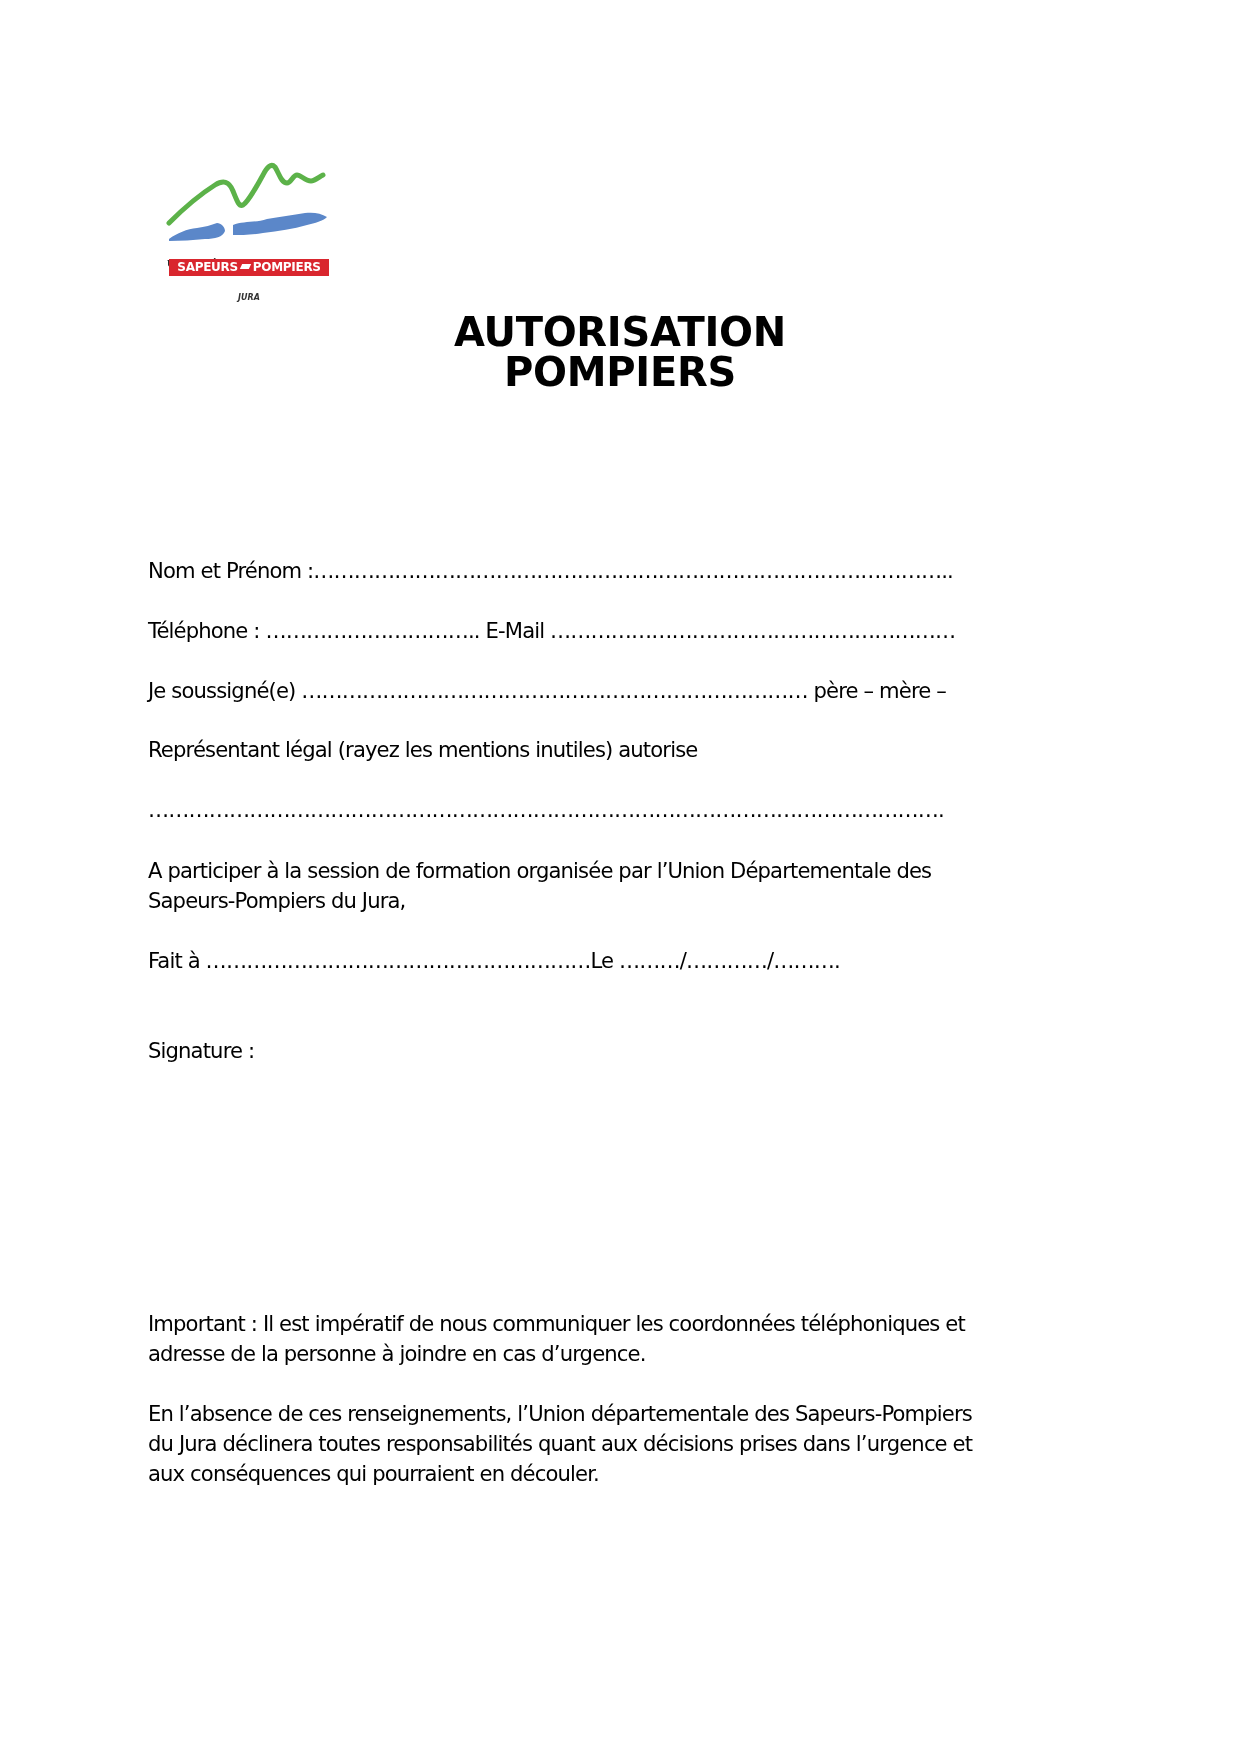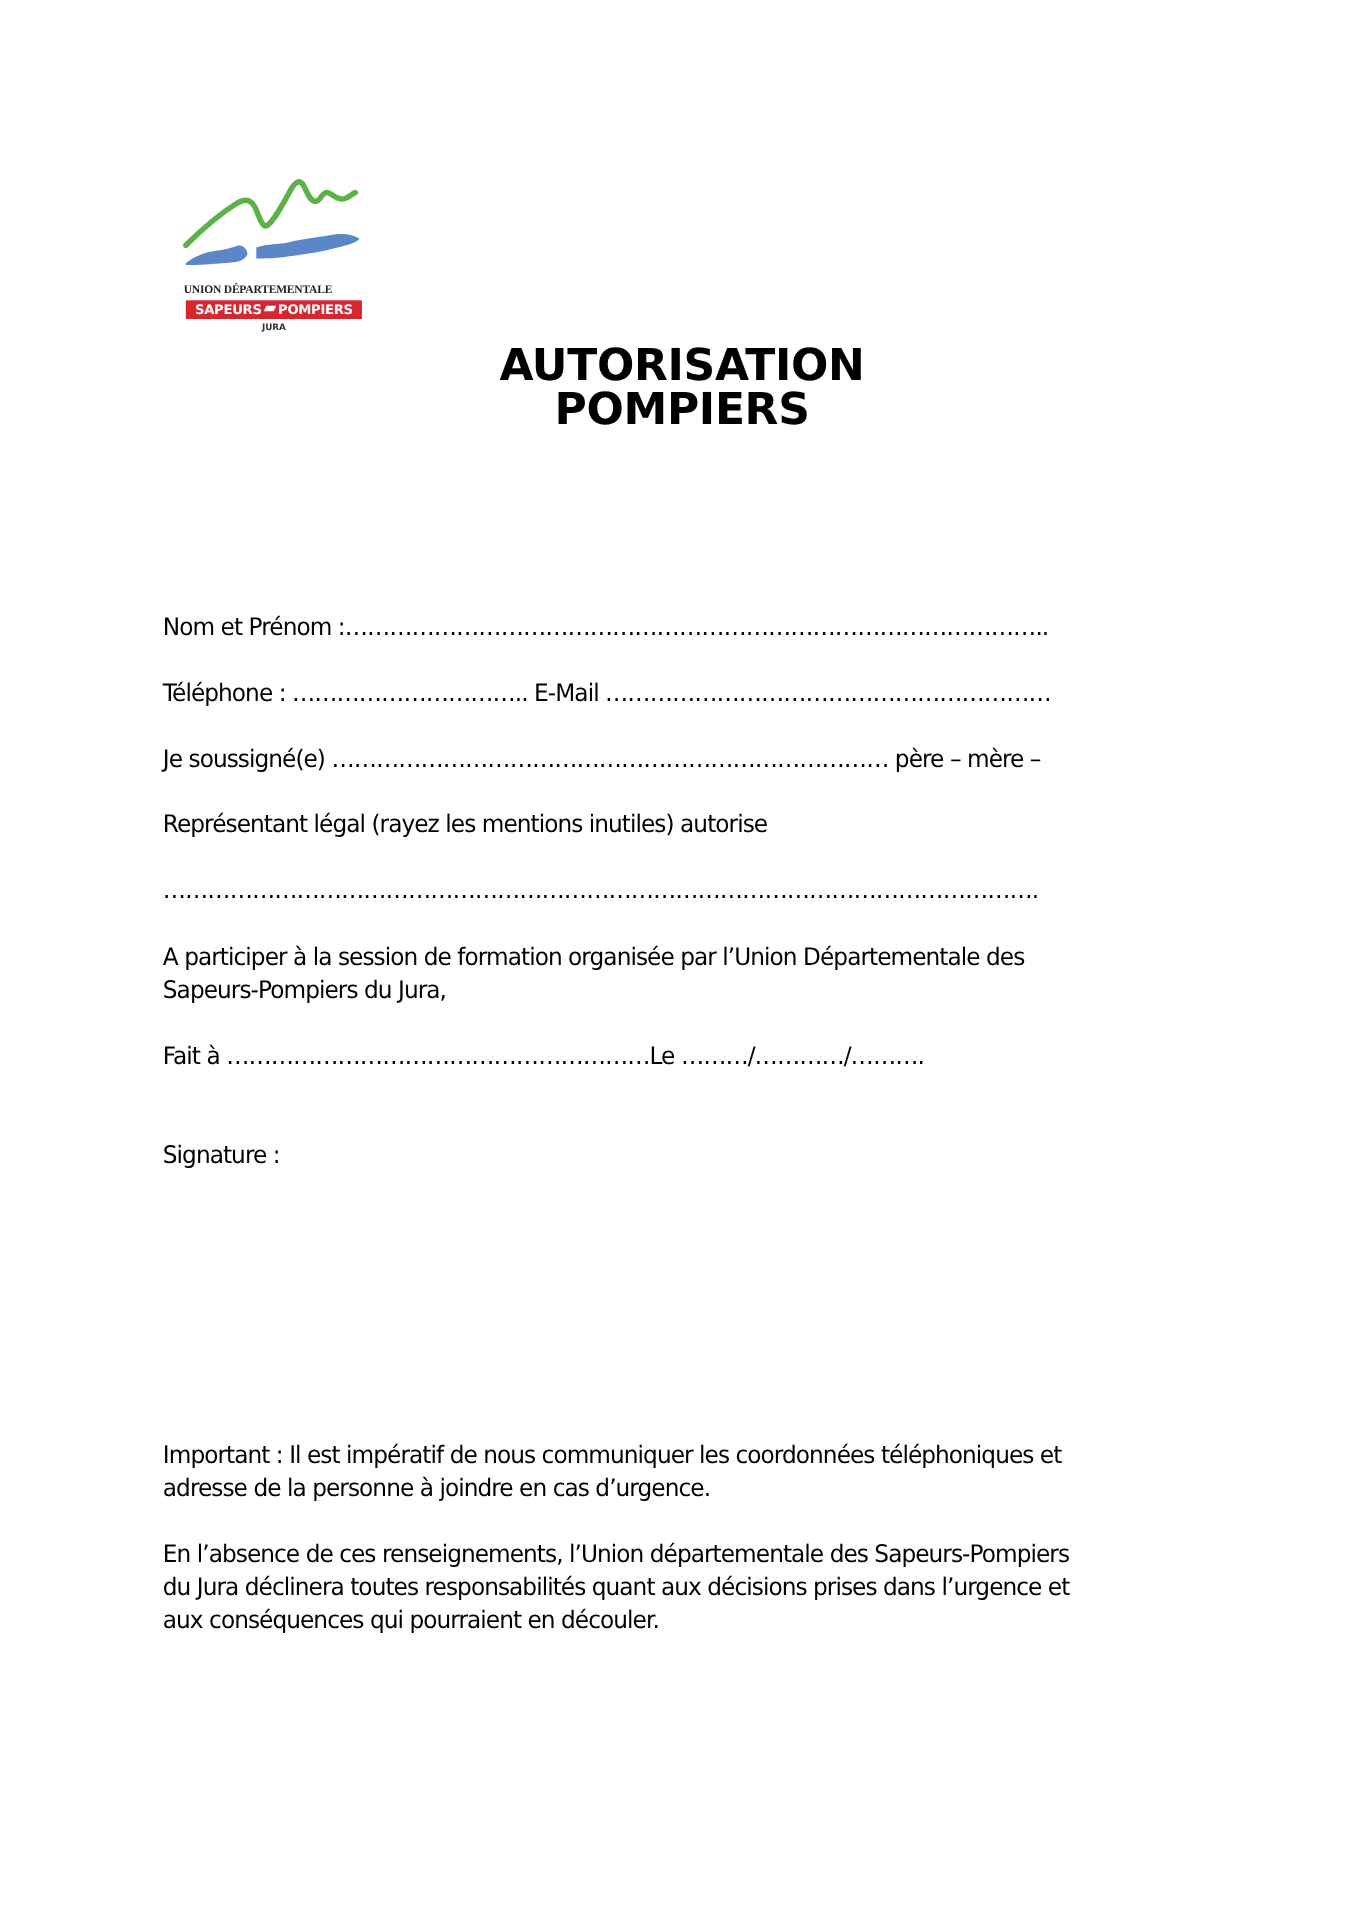--- a/index.html
+++ b/index.html
@@ -44,21 +44,21 @@
       font-family: Liberation Serif, serif;
       font-weight: bold;
       font-size: 10.5px;
       letter-spacing: -0.2px;
       color: #222222;
       white-space: nowrap;
     }
     .logo .org-line2 {
       position: absolute;
       left: 6px;
-      top: 118px;
+      top: 104px;
       width: 160px;
       height: 17px;
       background: #d9262e;
       color: #ffffff;
       text-align: center;
       font-family: "DejaVu Sans", sans-serif;
       font-weight: bold;
       font-size: 12px;
       line-height: 17px;
       letter-spacing: -0.3px;
@@ -78,20 +78,21 @@
     .logo .org-line3 {
       position: absolute;
       left: 4px;
       top: 138px;
       width: 164px;
       text-align: center;
       font-family: "DejaVu Sans", sans-serif;
       font-weight: bold;
       font-size: 8px;
       color: #333333;
+      font-style: italic;
     }
     
     .title {
       position: absolute;
       left: 0;
       top: 312px;
       width: 1240px;
       text-align: center;
       font-family: "DejaVu Sans", sans-serif;
       font-weight: bold;

